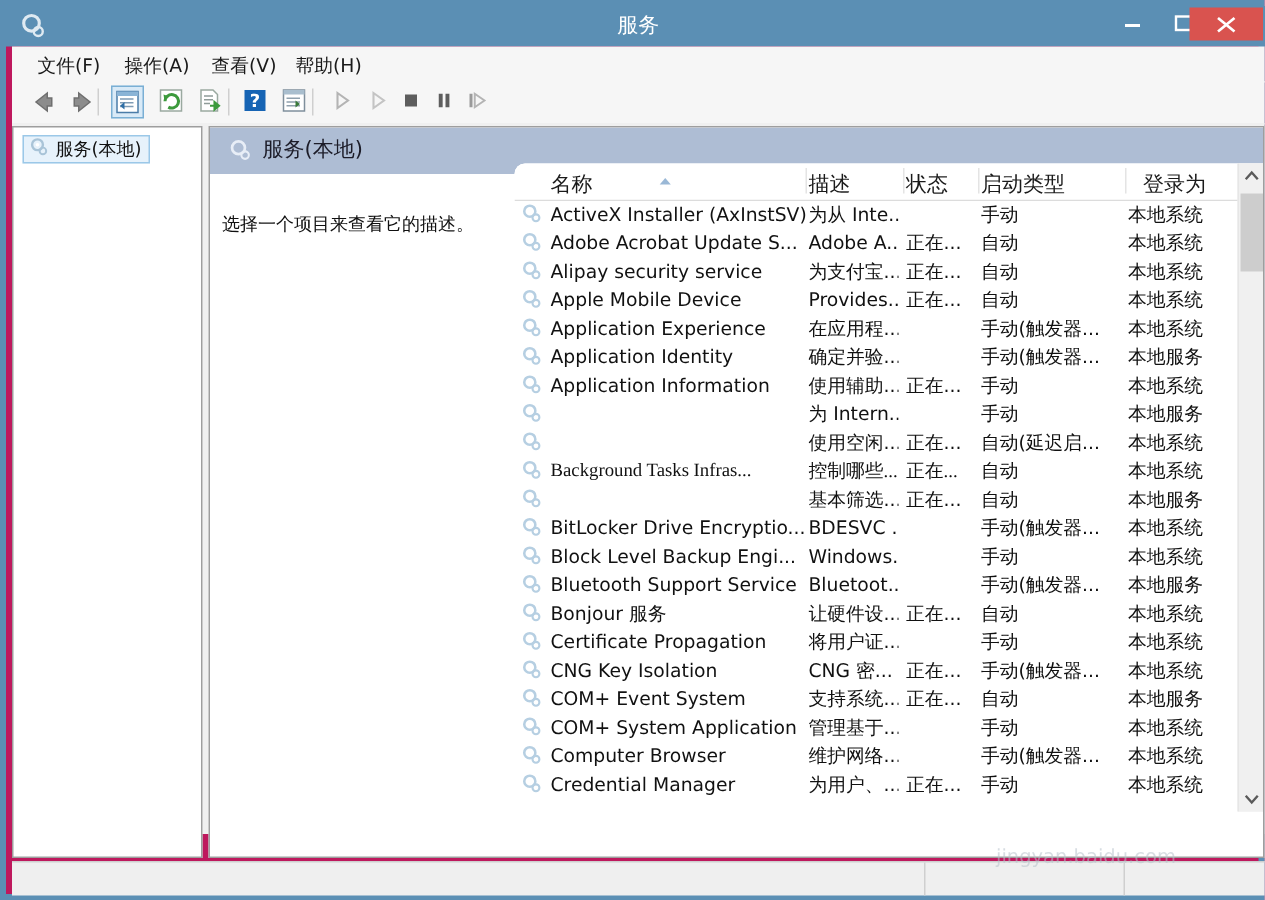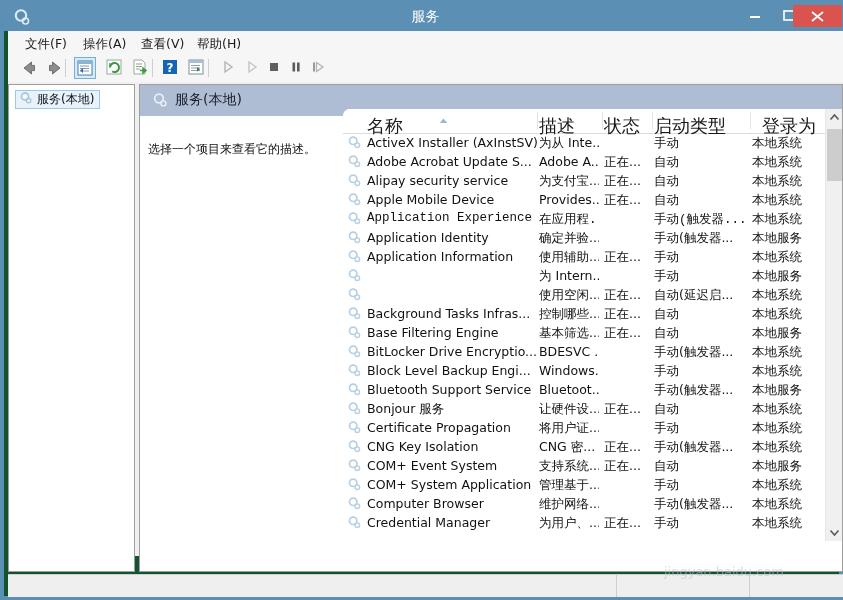--- a/index.html
+++ b/index.html
@@ -15,21 +15,21 @@
     font-size: 12px;
     color: #000000;
     -webkit-font-smoothing: none;
   }
 
   .window {
     position: absolute;
     left: 0; top: 0;
     width: 843px;
     height: 600px;
-    background: #14532d;
+    background: #be185d;
     box-sizing: border-box;
     border: 4px solid #5b8fb4;
   }
 
   
   .titlebar {
     position: absolute;
     left: 0; top: 0;
     width: 843px;
     height: 27px;
@@ -195,21 +195,21 @@
     position: absolute;
     left: 203px; top: 24px;
     width: 499px; height: 24px;
     background: #ffffff;
     border-bottom: 1px solid #dcdcdc;
     border-top-left-radius: 7px;
   }
   .col-head {
     position: absolute;
     top: 5px;
-    font-size: 18px;
+    font-size: 14px;
     color: #1a1a1a;
     white-space: nowrap;
     cursor: default;
   }
   .col-divider {
     position: absolute;
     top: 3px;
     width: 1px; height: 17px;
     background: #e4e4e4;
   }
@@ -559,21 +559,21 @@
               <circle cx="6.2" cy="5.8" r="3.7" fill="none" stroke="#b6cfe2" stroke-width="1.7"></circle>
               <circle cx="6.2" cy="5.8" r="1.25" fill="#ffffff"></circle>
               <circle cx="10.3" cy="10.2" r="2.3" fill="none" stroke="#b6cfe2" stroke-width="1.4"></circle>
             </svg></div>
           <div class="cell cell-name">Apple Mobile Device</div>
           <div class="cell cell-desc">Provides...</div>
           <div class="cell cell-status">正在...</div>
           <div class="cell cell-startup">自动</div>
           <div class="cell cell-logon">本地系统</div>
         </div>
-        <div class="row" style="top: 76px; font-family: Liberation Mono, monospace;">
+        <div class="row" style="top: 76px;">
           <div class="row-icon"><svg width="15" height="15" viewBox="0 0 15 15">
               <circle cx="6.2" cy="5.8" r="3.7" fill="none" stroke="#b6cfe2" stroke-width="1.7"></circle>
               <circle cx="6.2" cy="5.8" r="1.25" fill="#ffffff"></circle>
               <circle cx="10.3" cy="10.2" r="2.3" fill="none" stroke="#b6cfe2" stroke-width="1.4"></circle>
             </svg></div>
           <div class="cell cell-name">Application Experience</div>
           <div class="cell cell-desc">在应用程...</div>
           <div class="cell cell-status"></div>
           <div class="cell cell-startup">手动(触发器...</div>
           <div class="cell cell-logon">本地系统</div>
@@ -617,39 +617,38 @@
           <div class="row-icon"><svg width="15" height="15" viewBox="0 0 15 15">
               <circle cx="6.2" cy="5.8" r="3.7" fill="none" stroke="#b6cfe2" stroke-width="1.7"></circle>
               <circle cx="6.2" cy="5.8" r="1.25" fill="#ffffff"></circle>
               <circle cx="10.3" cy="10.2" r="2.3" fill="none" stroke="#b6cfe2" stroke-width="1.4"></circle>
             </svg></div>
           <div class="cell cell-desc">使用空闲...</div>
           <div class="cell cell-status">正在...</div>
           <div class="cell cell-startup">自动(延迟启...</div>
           <div class="cell cell-logon">本地系统</div>
         </div>
-        <div class="row" style="top: 171px;">
+        <div class="row" style="top: 171px; font-family: Liberation Serif, serif;">
           <div class="row-icon"><svg width="15" height="15" viewBox="0 0 15 15">
               <circle cx="6.2" cy="5.8" r="3.7" fill="none" stroke="#b6cfe2" stroke-width="1.7"></circle>
               <circle cx="6.2" cy="5.8" r="1.25" fill="#ffffff"></circle>
               <circle cx="10.3" cy="10.2" r="2.3" fill="none" stroke="#b6cfe2" stroke-width="1.4"></circle>
             </svg></div>
           <div class="cell cell-name">Background Tasks Infras...</div>
           <div class="cell cell-desc">控制哪些...</div>
           <div class="cell cell-status">正在...</div>
           <div class="cell cell-startup">自动</div>
           <div class="cell cell-logon">本地系统</div>
         </div>
         <div class="row" style="top: 190px;">
           <div class="row-icon"><svg width="15" height="15" viewBox="0 0 15 15">
               <circle cx="6.2" cy="5.8" r="3.7" fill="none" stroke="#b6cfe2" stroke-width="1.7"></circle>
               <circle cx="6.2" cy="5.8" r="1.25" fill="#ffffff"></circle>
               <circle cx="10.3" cy="10.2" r="2.3" fill="none" stroke="#b6cfe2" stroke-width="1.4"></circle>
             </svg></div>
-          <div class="cell cell-name">Base Filtering Engine</div>
           <div class="cell cell-desc">基本筛选...</div>
           <div class="cell cell-status">正在...</div>
           <div class="cell cell-startup">自动</div>
           <div class="cell cell-logon">本地服务</div>
         </div>
         <div class="row" style="top: 209px;">
           <div class="row-icon"><svg width="15" height="15" viewBox="0 0 15 15">
               <circle cx="6.2" cy="5.8" r="3.7" fill="none" stroke="#b6cfe2" stroke-width="1.7"></circle>
               <circle cx="6.2" cy="5.8" r="1.25" fill="#ffffff"></circle>
               <circle cx="10.3" cy="10.2" r="2.3" fill="none" stroke="#b6cfe2" stroke-width="1.4"></circle>

